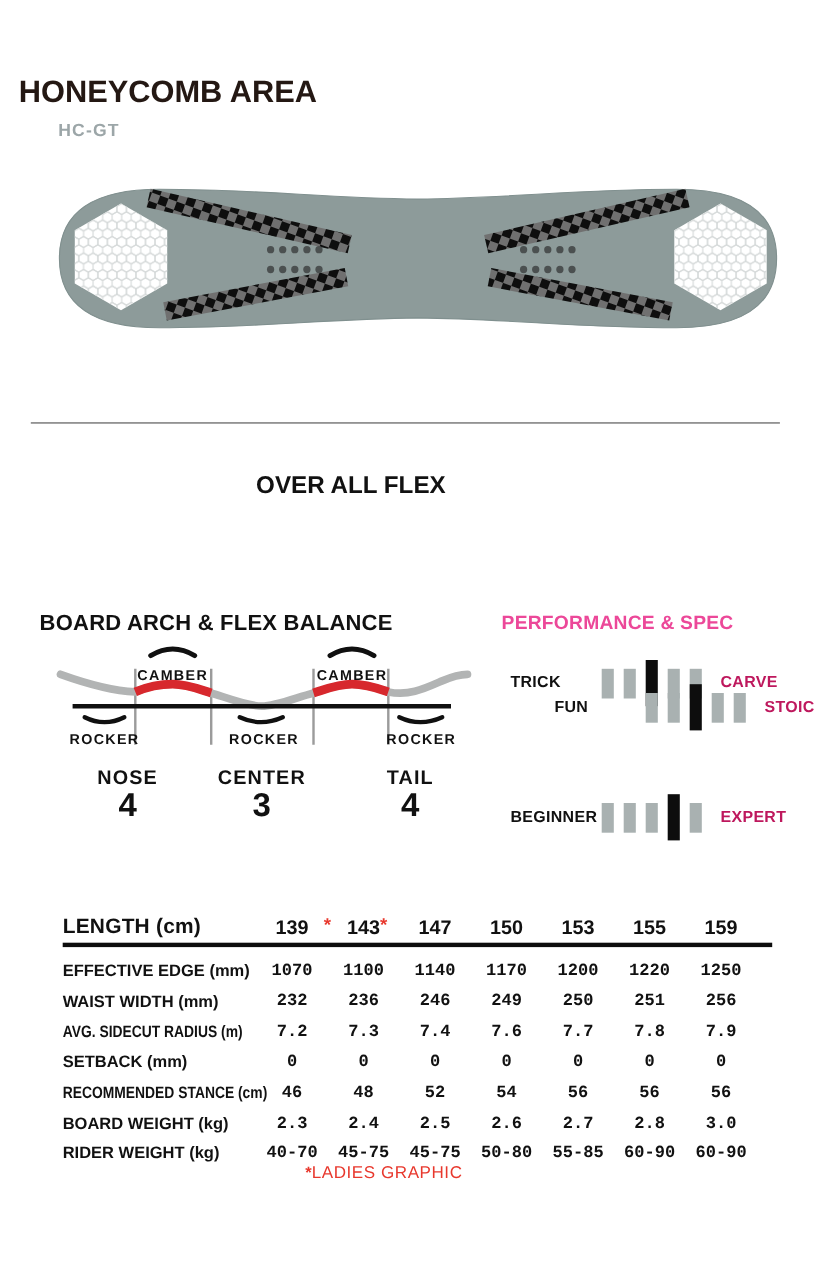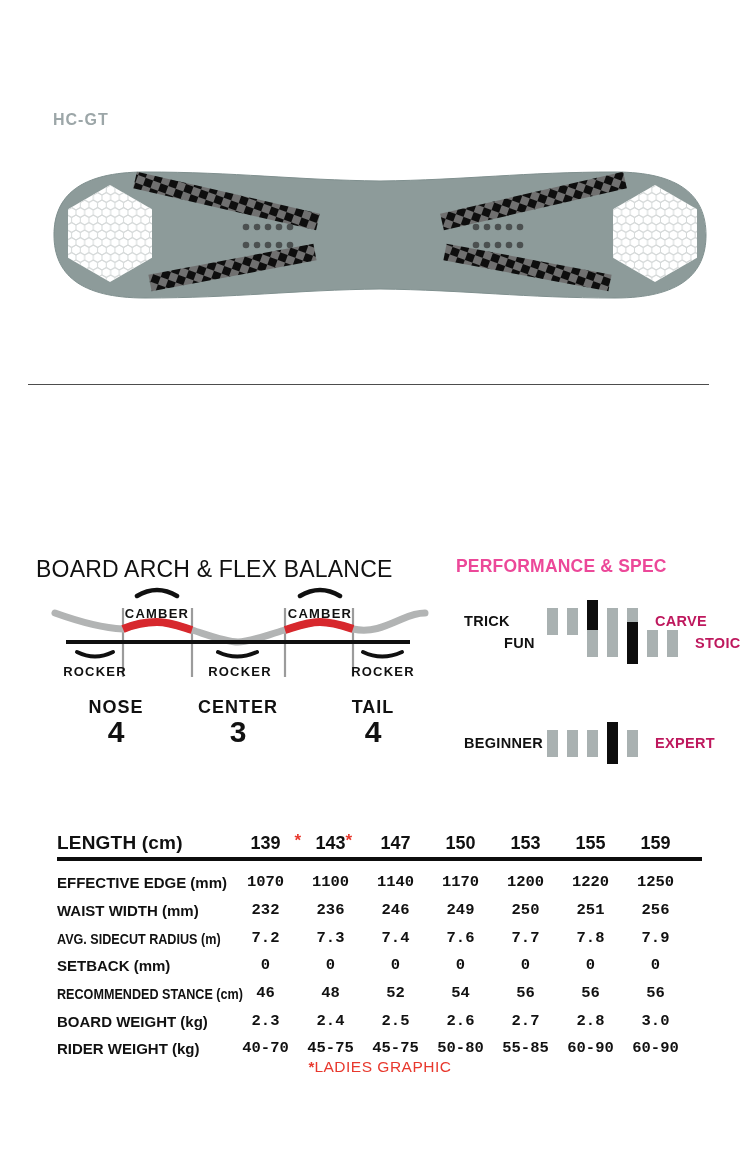--- a/index.html
+++ b/index.html
@@ -15,21 +15,21 @@
   .board-wrap svg{display:block;width:660px;height:150px;}
 
   
   .divider{position:absolute;left:28px;top:384px;width:681px;height:1px;background:#4d4d4d;}
 
   
   .flex-label{position:absolute;left:319px;top:428px;transform:translateX(-50%);font-size:22px;font-weight:700;color:#111;white-space:nowrap;}
   .flex-value{position:absolute;left:377px;top:461px;transform:translateX(-50%);font-size:31px;font-weight:700;color:#111;white-space:nowrap;letter-spacing:0.5px;}
 
   
-  .arch-title{position:absolute;left:36px;top:556px;font-size:23px;font-weight:400;color:#111;letter-spacing:0.2px;text-align:right;}
+  .arch-title{position:absolute;left:36px;top:556px;font-size:20px;font-weight:700;color:#111;letter-spacing:0.2px;text-align:right;}
   .perf-title{position:absolute;left:456px;top:556px;font-size:17.5px;font-weight:700;color:#ec4899;letter-spacing:0.2px;}
 
   
   .arch-wrap{position:absolute;left:30px;top:582px;width:420px;height:180px;}
   .arch-wrap svg{display:block;width:420px;height:180px;}
   .svg-small-label{font-size:13px;font-weight:700;letter-spacing:1.2px;fill:#111;}
   .svg-zone-name{font-size:18px;font-weight:700;letter-spacing:1px;fill:#111;}
   .svg-zone-rating{font-size:30px;font-weight:700;fill:#111;}
 
   
@@ -50,29 +50,30 @@
   .cell.c0 .star{right:-3px;}
   .cell.c1 .star{right:11px;}
   .header-rule{height:3.5px;background:#0d0d0d;width:645px;}
   .spec-rows{padding-top:3px;}
   .spec-row{display:flex;height:27.7px;align-items:flex-end;}
   .spec-row .tlabel{width:176px;font-size:15px;font-weight:700;white-space:nowrap;}
   .spec-row .tlabel.condensed{transform:scaleX(0.84);transform-origin:left center;}
   .spec-row .cell{width:65px;text-align:center;font-size:15.5px;font-weight:700;font-family:Liberation Mono, monospace;}
 
   
-  .footnote{position:absolute;top:1058px;left:380px;transform:translateX(-50%);color:#e8382d;white-space:nowrap;text-align:right;}
+  .footnote{position:absolute;top:1058px;left:349px;transform:translateX(-50%);color:#e8382d;white-space:nowrap;text-align:right;}
   .footnote .mark{font-weight:700;font-size:15px;}
   .footnote .ftext{font-weight:400;font-size:15.5px;letter-spacing:0.5px;}
 </style>
 </head>
 <body>
 
 <div id="page">
 
+  <div class="title">HONEYCOMB AREA</div>
   <div class="model">HC-GT</div>
 
   <div class="board-wrap">
     <svg viewBox="0 0 660 150">
       <defs>
         <pattern id="honey" width="8.66" height="15" patternUnits="userSpaceOnUse">
           <g fill="none" stroke="#d4d8d8" stroke-width="1">
             <path d="M0,-5 L4.33,-2.5 L4.33,2.5 L0,5 L-4.33,2.5 L-4.33,-2.5 Z"></path>
             <path d="M8.66,-5 L12.99,-2.5 L12.99,2.5 L8.66,5 L4.33,2.5 L4.33,-2.5 Z"></path>
             <path d="M4.33,2.5 L8.66,5 L8.66,10 L4.33,12.5 L0,10 L0,5 Z"></path>
@@ -123,20 +124,21 @@
           <circle cx="437" cy="85" r="3.3"></circle>
           <circle cx="448" cy="85" r="3.3"></circle>
           <circle cx="459" cy="85" r="3.3"></circle>
           <circle cx="470" cy="85" r="3.3"></circle>
       </g>
     </svg>
   </div>
 
   <div class="divider"></div>
 
+  <div class="flex-label">OVER ALL FLEX</div>
 
   <div class="arch-title">BOARD ARCH &amp; FLEX BALANCE</div>
   <div class="perf-title">PERFORMANCE &amp; SPEC</div>
 
   <div class="arch-wrap">
     <svg viewBox="0 0 420 180">
       <g stroke="#9b9b9b" stroke-width="2.2">
         <line x1="93" y1="26" x2="93" y2="95"></line>
         <line x1="162" y1="26" x2="162" y2="95"></line>
         <line x1="255" y1="26" x2="255" y2="95"></line>

